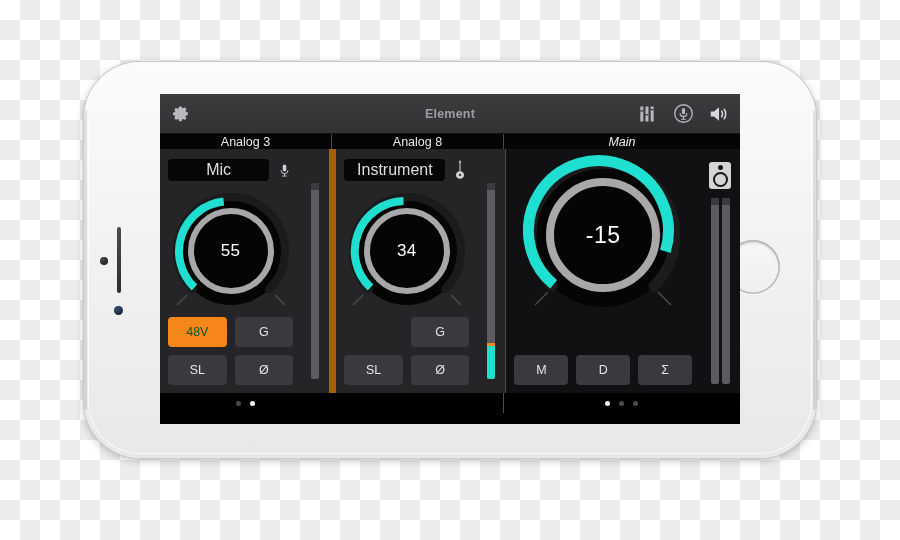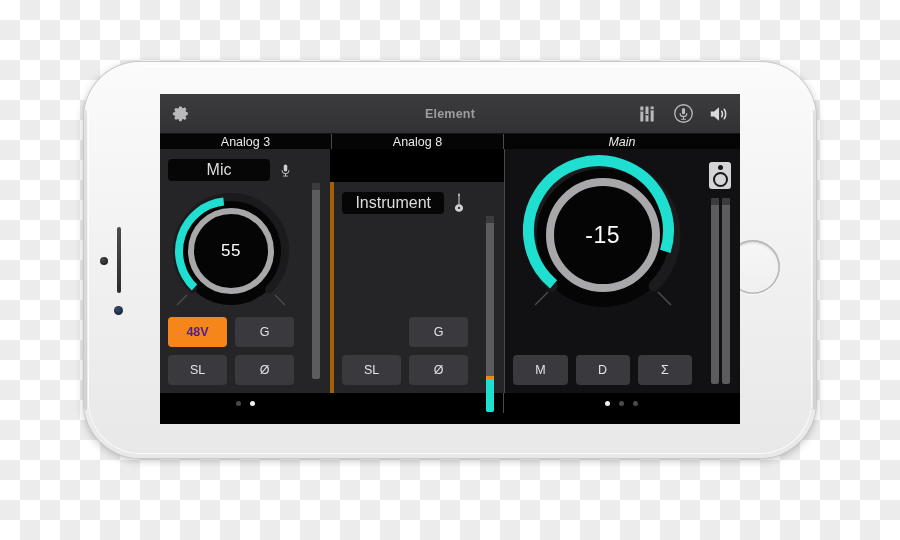--- a/index.html
+++ b/index.html
@@ -81,21 +81,21 @@
   .knob-val{position:absolute;left:0;right:0;top:50%;transform:translateY(-50%);text-align:center;
        color:#fff;font-size:17px;letter-spacing:.5px;}
   .knob-wrap.big .knob-val{font-size:23px;}
 
   
   .btn-grid{position:absolute;left:8px;right:8px;bottom:8px;}
   .btn-row{display:flex;gap:8px;margin-top:8px;}
   .btn{flex:1;height:30px;border-radius:4px;background:#3a3a3e;color:#e4e4e6;
        display:flex;align-items:center;justify-content:center;font-size:12.5px;}
   .btn.spacer{background:transparent;}
-  .btn.phantom{background:#f7861a;color:#4c1d95;font-weight:bold;}
+  .btn.phantom{background:#f7861a;color:#14532d;font-weight:normal;}
 
   
   .meter-col{width:28px;display:flex;align-items:flex-start;justify-content:center;padding-top:34px;}
   .meter-col.main{width:40px;gap:3px;}
   .meter{width:8px;height:196px;background:#5b5b60;border-radius:2px;position:relative;overflow:hidden;}
   .meter .cap{position:absolute;left:0;right:0;top:0;height:7px;background:#3b3b3f;}
   .meter .fill{position:absolute;left:0;right:0;bottom:0;background:#1fdfd0;}
   .meter .peak{position:absolute;left:0;right:0;height:3px;background:#f7861a;}
 
   
@@ -212,35 +212,47 @@
 
             <div class="meter-col">
               <div class="meter">
                 <div class="cap"></div>
                 <div class="fill" style="height:0%"></div>
               </div>
             </div>
           </div>
         </div>
 
-        <div class="strip" style="border-left:4px solid #a16207;margin-top:33px;">
+        <div class="strip" style="border-left:7px solid #a16207;">
           <div class="strip-body">
             <div class="strip-col">
               <div class="src-row">
                 <div class="src-select">Instrument</div>
                 <div class="src-icon">
                   <svg viewBox="0 0 24 34" width="14" height="24" aria-hidden="true">
                     <rect x="10.6" y="1" width="2.8" height="4" fill="#cfcfd2"></rect>
                     <rect x="11.1" y="5" width="1.8" height="15" fill="#cfcfd2"></rect>
                     <path d="M12 19c4.8 0 7 3.2 7 6.6S16.5 32 12 32 5 29 5 25.6 7.2 19 12 19z" fill="#cfcfd2"></path>
                     <circle cx="12" cy="25.4" r="2" fill="#3a3a3c"></circle>
                   </svg>
                 </div>
               </div>
 
+              <div class="knob-wrap small">
+                <svg viewBox="0 0 124 124" width="124" height="124" aria-hidden="true">
+                  <circle cx="62" cy="62" r="54" fill="#050505"></circle>
+                  <path d="M 23.8 100.2 A 54 54 0 1 1 100.2 100.2" fill="none" stroke="#1b1b1d" stroke-width="8" stroke-linecap="round"></path>
+                  <path d="M 25.5 98.5 A 50 50 0 0 1 58.5 12.1" fill="none" stroke="#1fdfd0" stroke-width="8" stroke-linecap="butt"></path>
+                  <circle cx="62" cy="62" r="40" fill="none" stroke="#a8a8ab" stroke-width="6"></circle>
+                  <circle cx="62" cy="62" r="35" fill="#050505"></circle>
+                  <line x1="18" y1="106" x2="8" y2="116" stroke="#4a4a4d" stroke-width="1.4"></line>
+                  <line x1="106" y1="106" x2="116" y2="116" stroke="#4a4a4d" stroke-width="1.4"></line>
+                </svg>
+                <div class="knob-val">34</div>
+              </div>
 
               <div class="btn-grid">
                 <div class="btn-row">
                   <div class="btn spacer"></div>
                   <div class="btn">G</div>
                 </div>
                 <div class="btn-row">
                   <div class="btn">SL</div>
                   <div class="btn">Ø</div>
                 </div>

